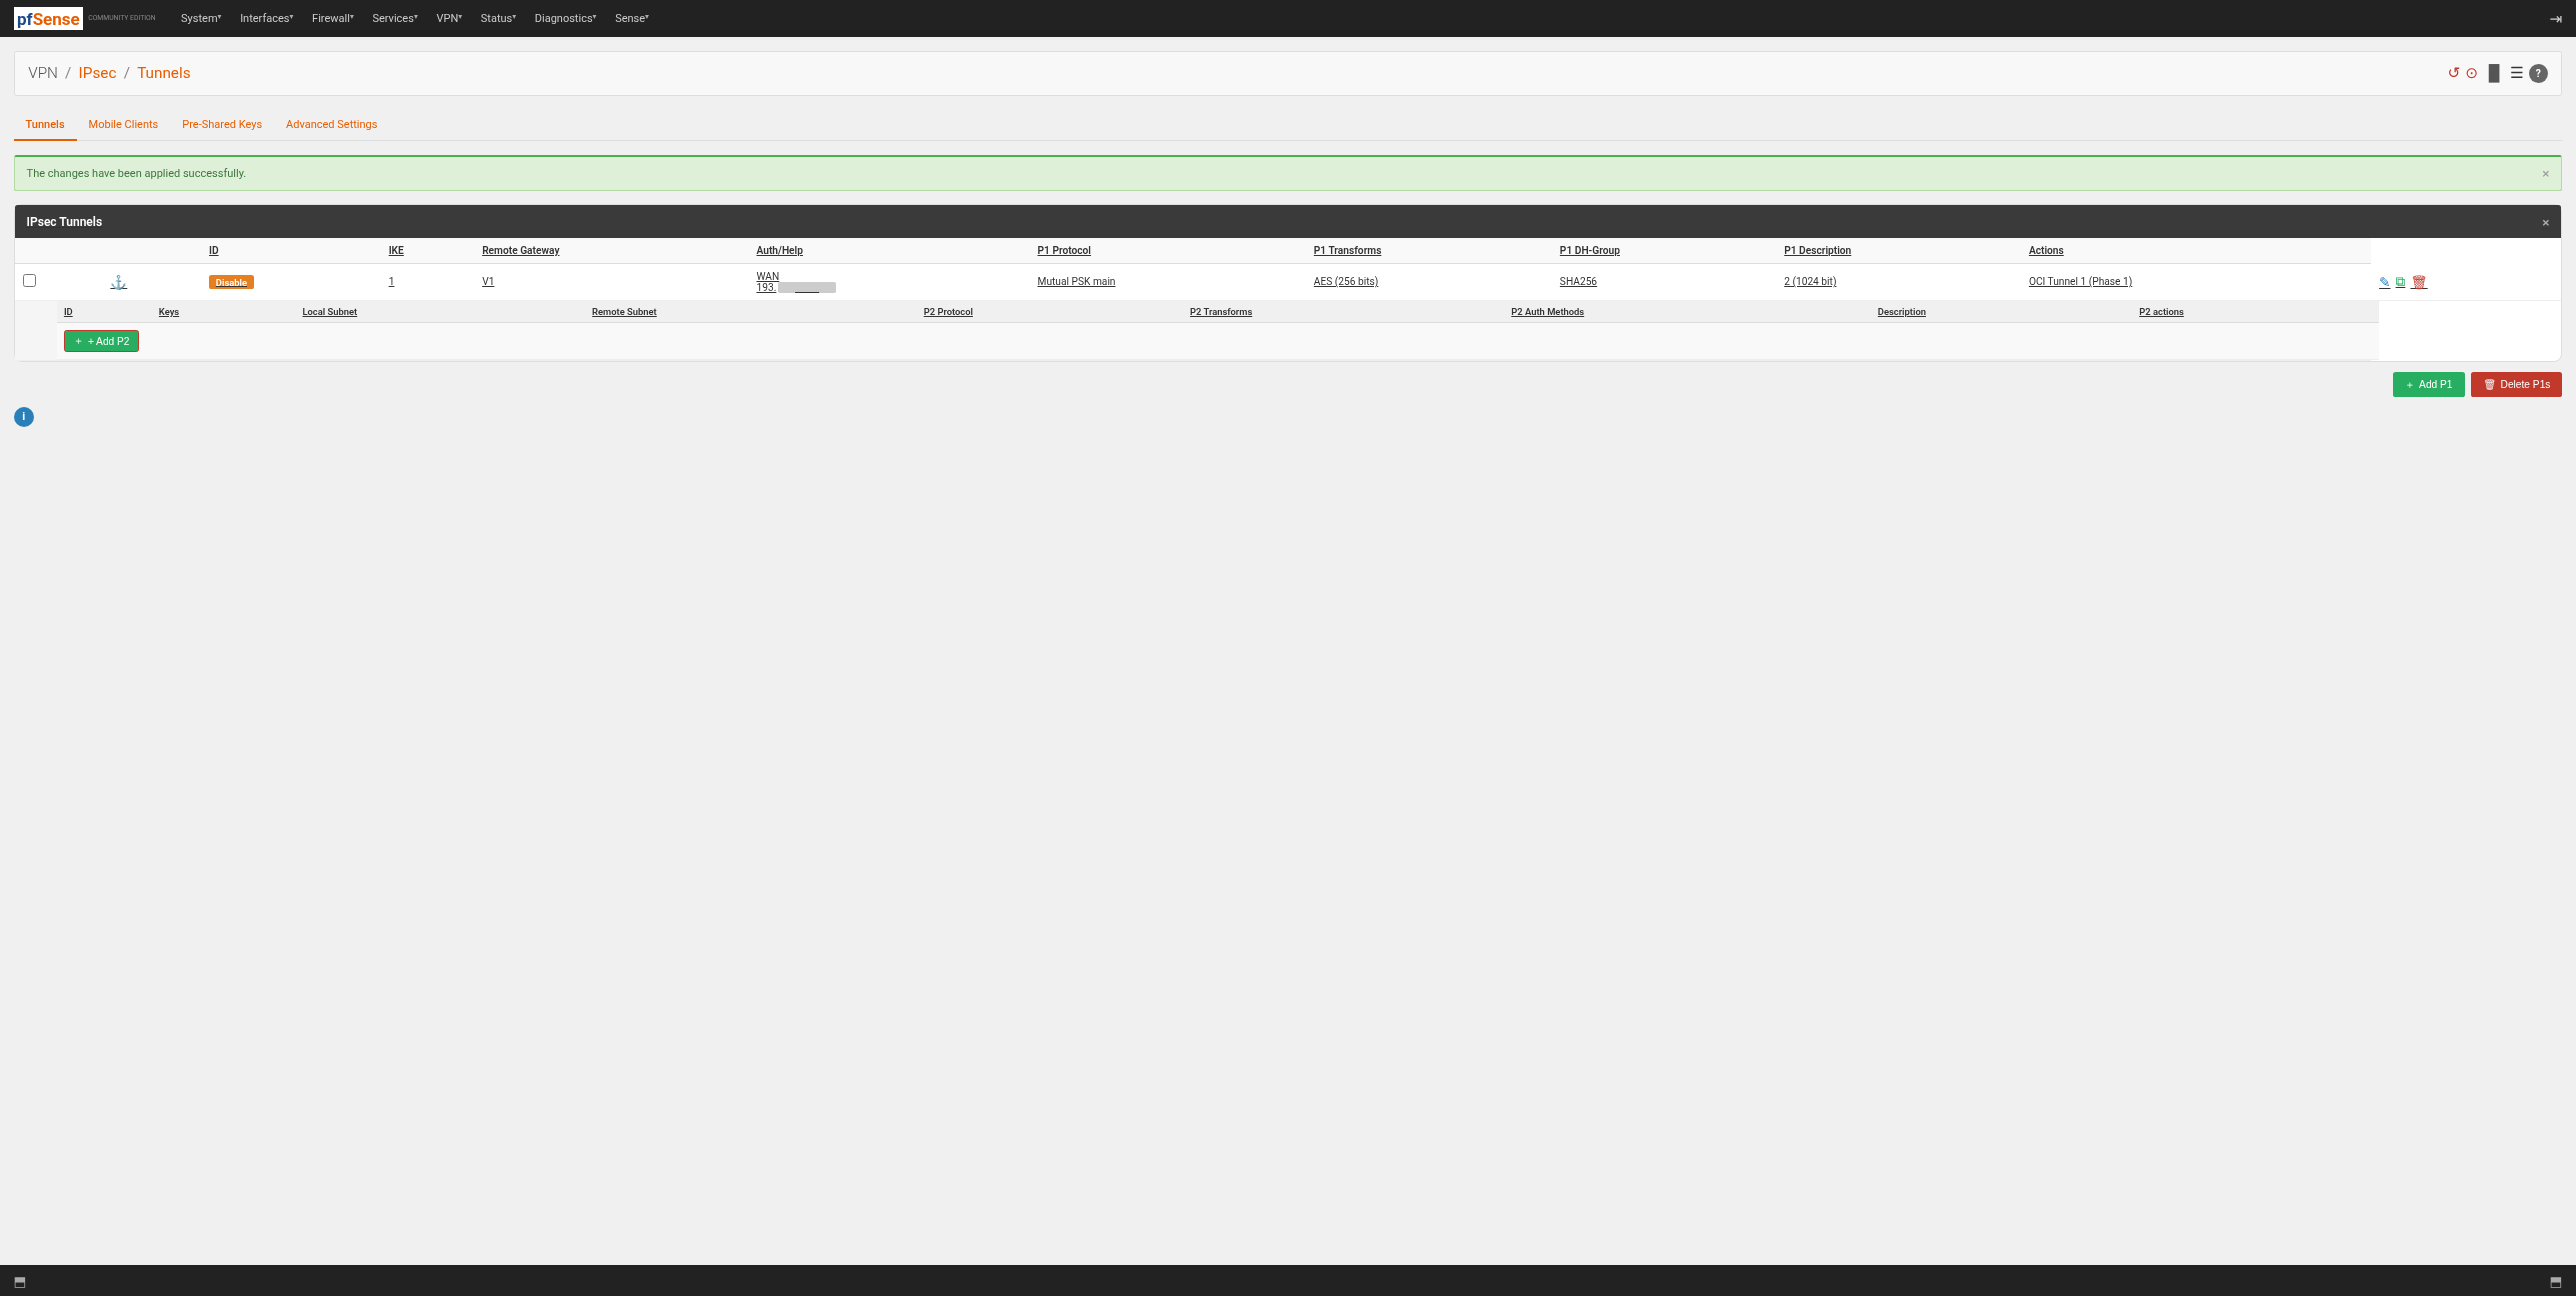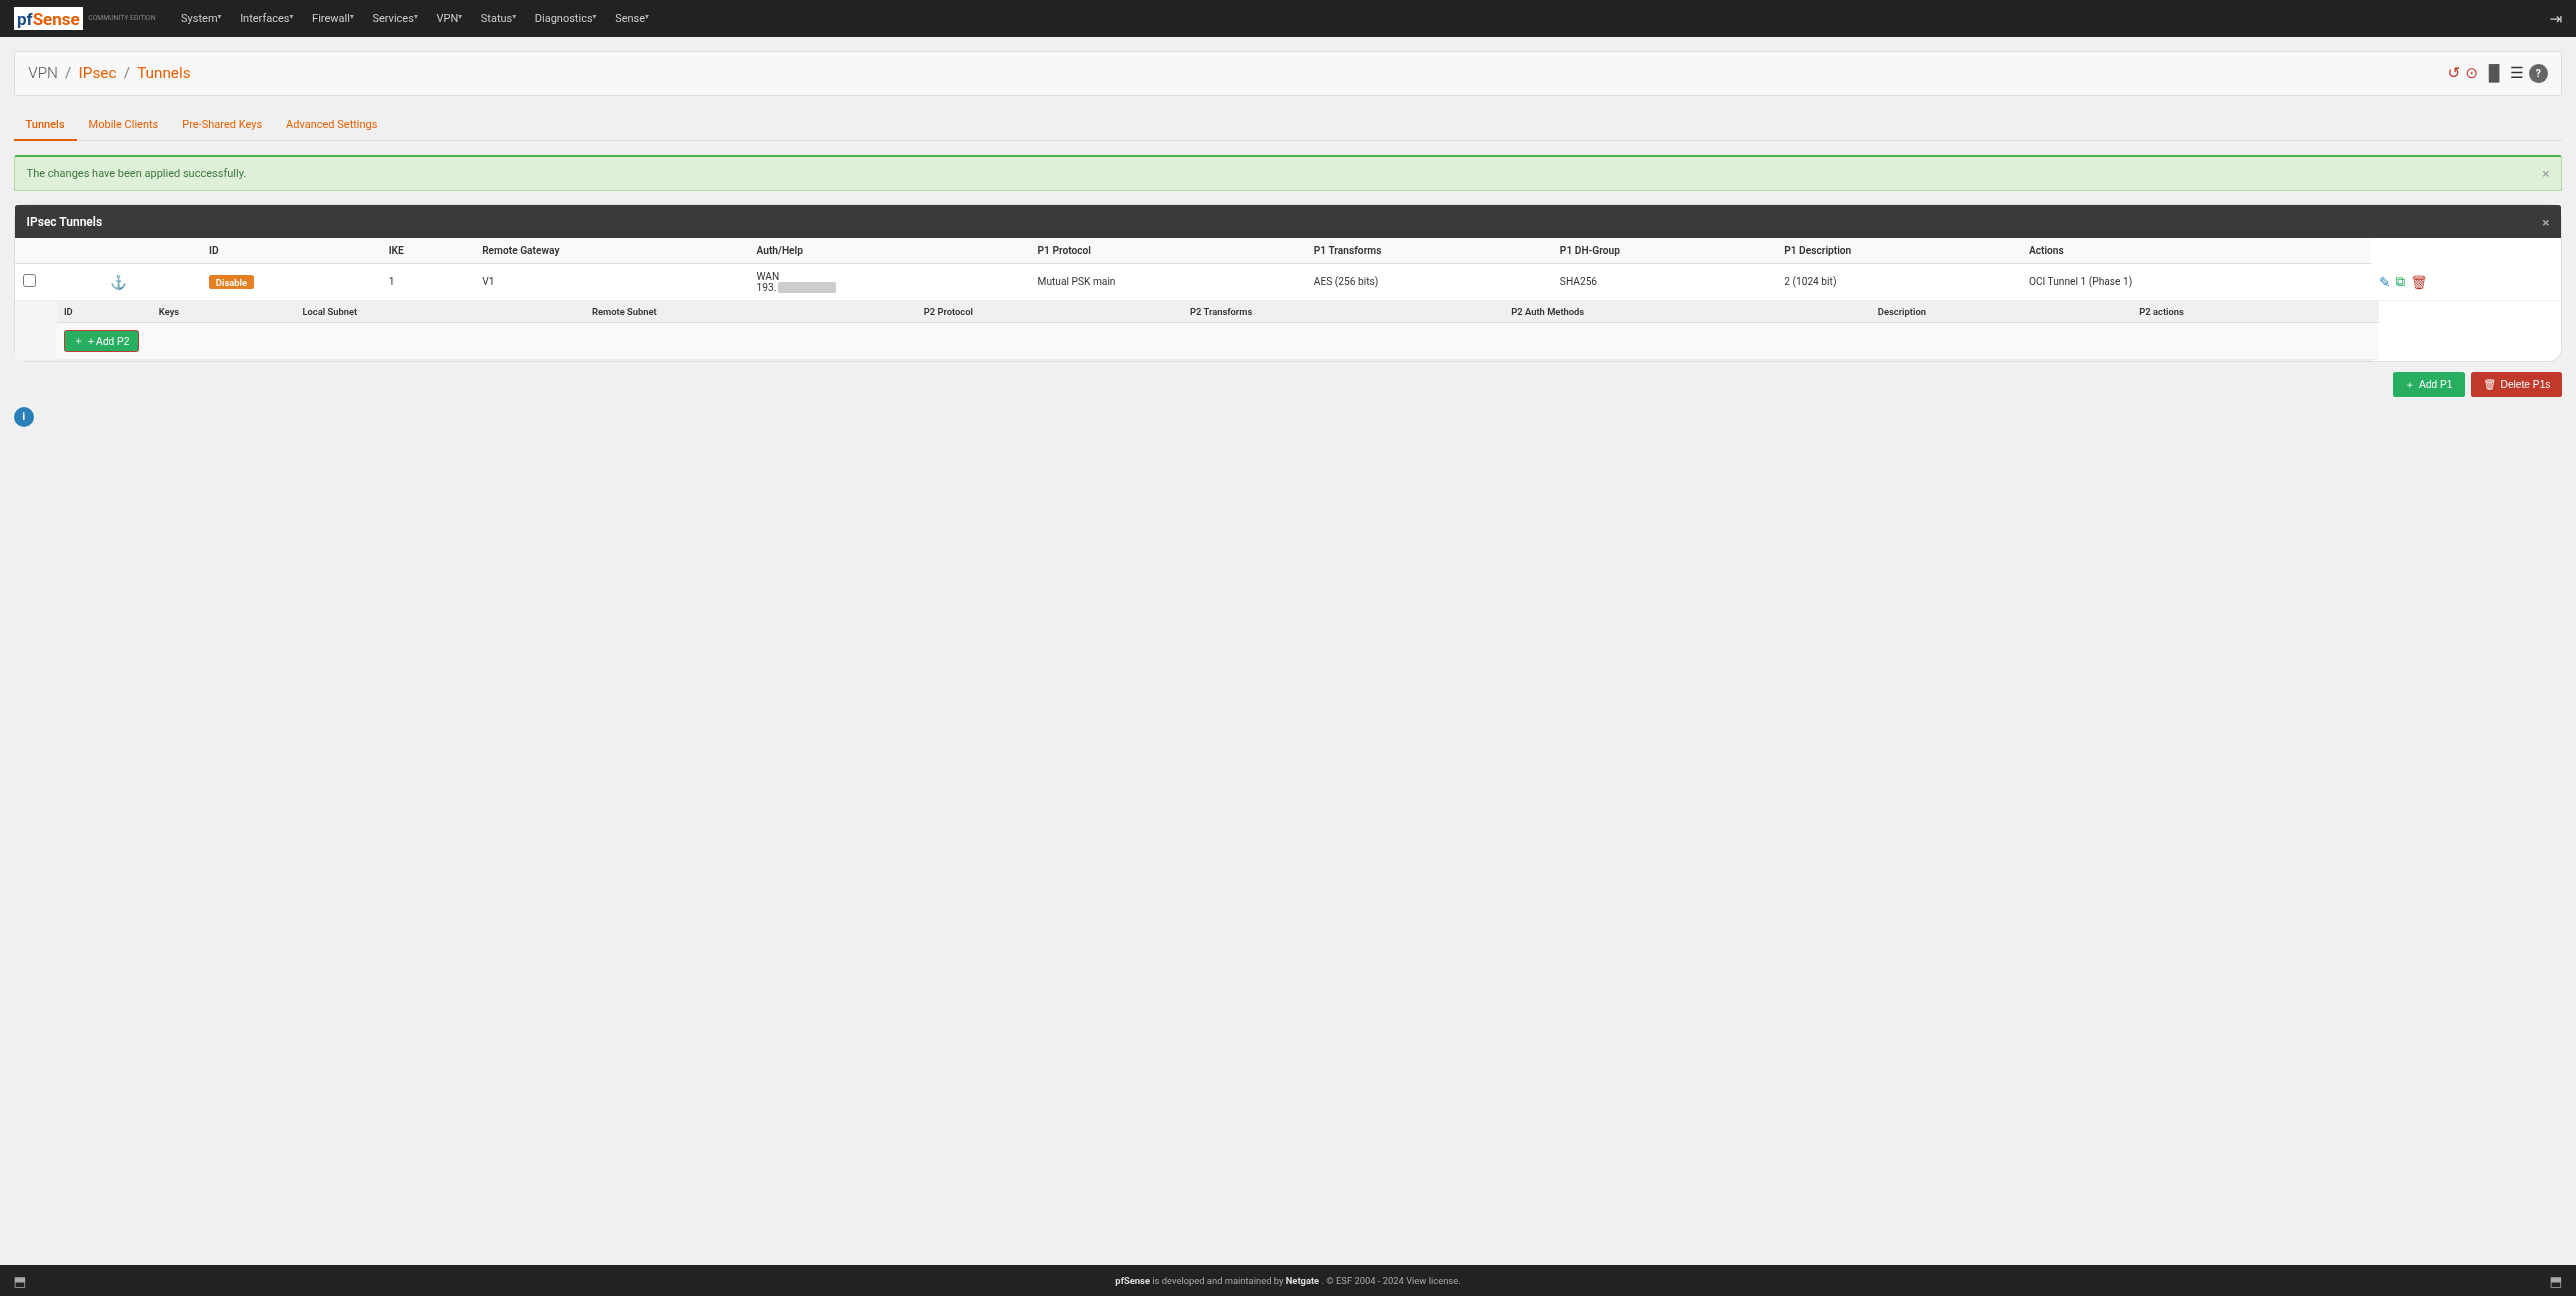--- a/index.html
+++ b/index.html
@@ -34,21 +34,21 @@
     
     .tabs { display: flex; gap: 0; margin-bottom: 0; border-bottom: 0.9px solid #ddd; }
     .tab { padding: 8.5px 12px; cursor: pointer; font-size: 11px; color: #e85d00; border-bottom: 2.6px solid transparent; margin-bottom: -0.9px; }
     .tab.active { border-bottom: 2.6px solid #e85d00; color: #e85d00; font-weight: 500; }
 
     
     .alert-success { background: #dff0d8; border: 0.9px solid #b2dba1; border-top: 2.6px solid #4cae4c; border-radius: 2.6px; padding: 8.5px 12px; margin: 13.6px 0; color: #3c763d; display: flex; justify-content: space-between; align-items: center; }
     .alert-close { cursor: pointer; color: #999; font-size: 13.6px; }
 
     
-    .table-section { background: #fff; border: 0.9px solid #ddd; border-radius: 13px; }
+    .table-section { background: #fff; border: 0.9px solid #ddd; border-radius: 8px; text-decoration: underline; }
     .table-header { background: #3a3a3a; color: #fff; padding: 8.5px 12px; font-size: 12px; font-weight: 600; display: flex; justify-content: space-between; align-items: center; border-radius: 2.6px 2.6px 0 0; }
     .table-header-close { color: #aaa; cursor: pointer; font-size: 13.6px; }
     table { width: 100%; border-collapse: collapse; }
     th { padding: 6.8px 8.5px; text-align: left; font-weight: 600; font-size: 10.2px; color: #333; border-bottom: 1.7px solid #ddd; background: #f9f9f9; }
     td { padding: 6.8px 8.5px; border-bottom: 0.9px solid #eee; font-size: 10.2px; vertical-align: middle; }
 
     
     .badge-disable { background: #e67e22; color: #fff; padding: 1.7px 6.8px; border-radius: 2.6px; font-size: 9.4px; font-weight: 600; cursor: pointer; }
 
     
@@ -273,22 +273,15 @@
       <span>Delete P1s</span>
     </button>
   </div>
 
   <div class="info-circle" title="Info">i</div>
 
 </div>
 
 <footer class="footer">
   <span class="footer-icon">⬒</span>
-  <div class="footer-center">
-    <span class="bold">pfSense</span>
-    <span> is developed and maintained by </span>
-    <span class="bold">Netgate</span>
-    <span>. © ESF 2004 - 2024 </span>
-    <a href="#">View license.</a>
-  </div>
   <span class="footer-icon">⬒</span>
 </footer>
 
 
 </body></html>

